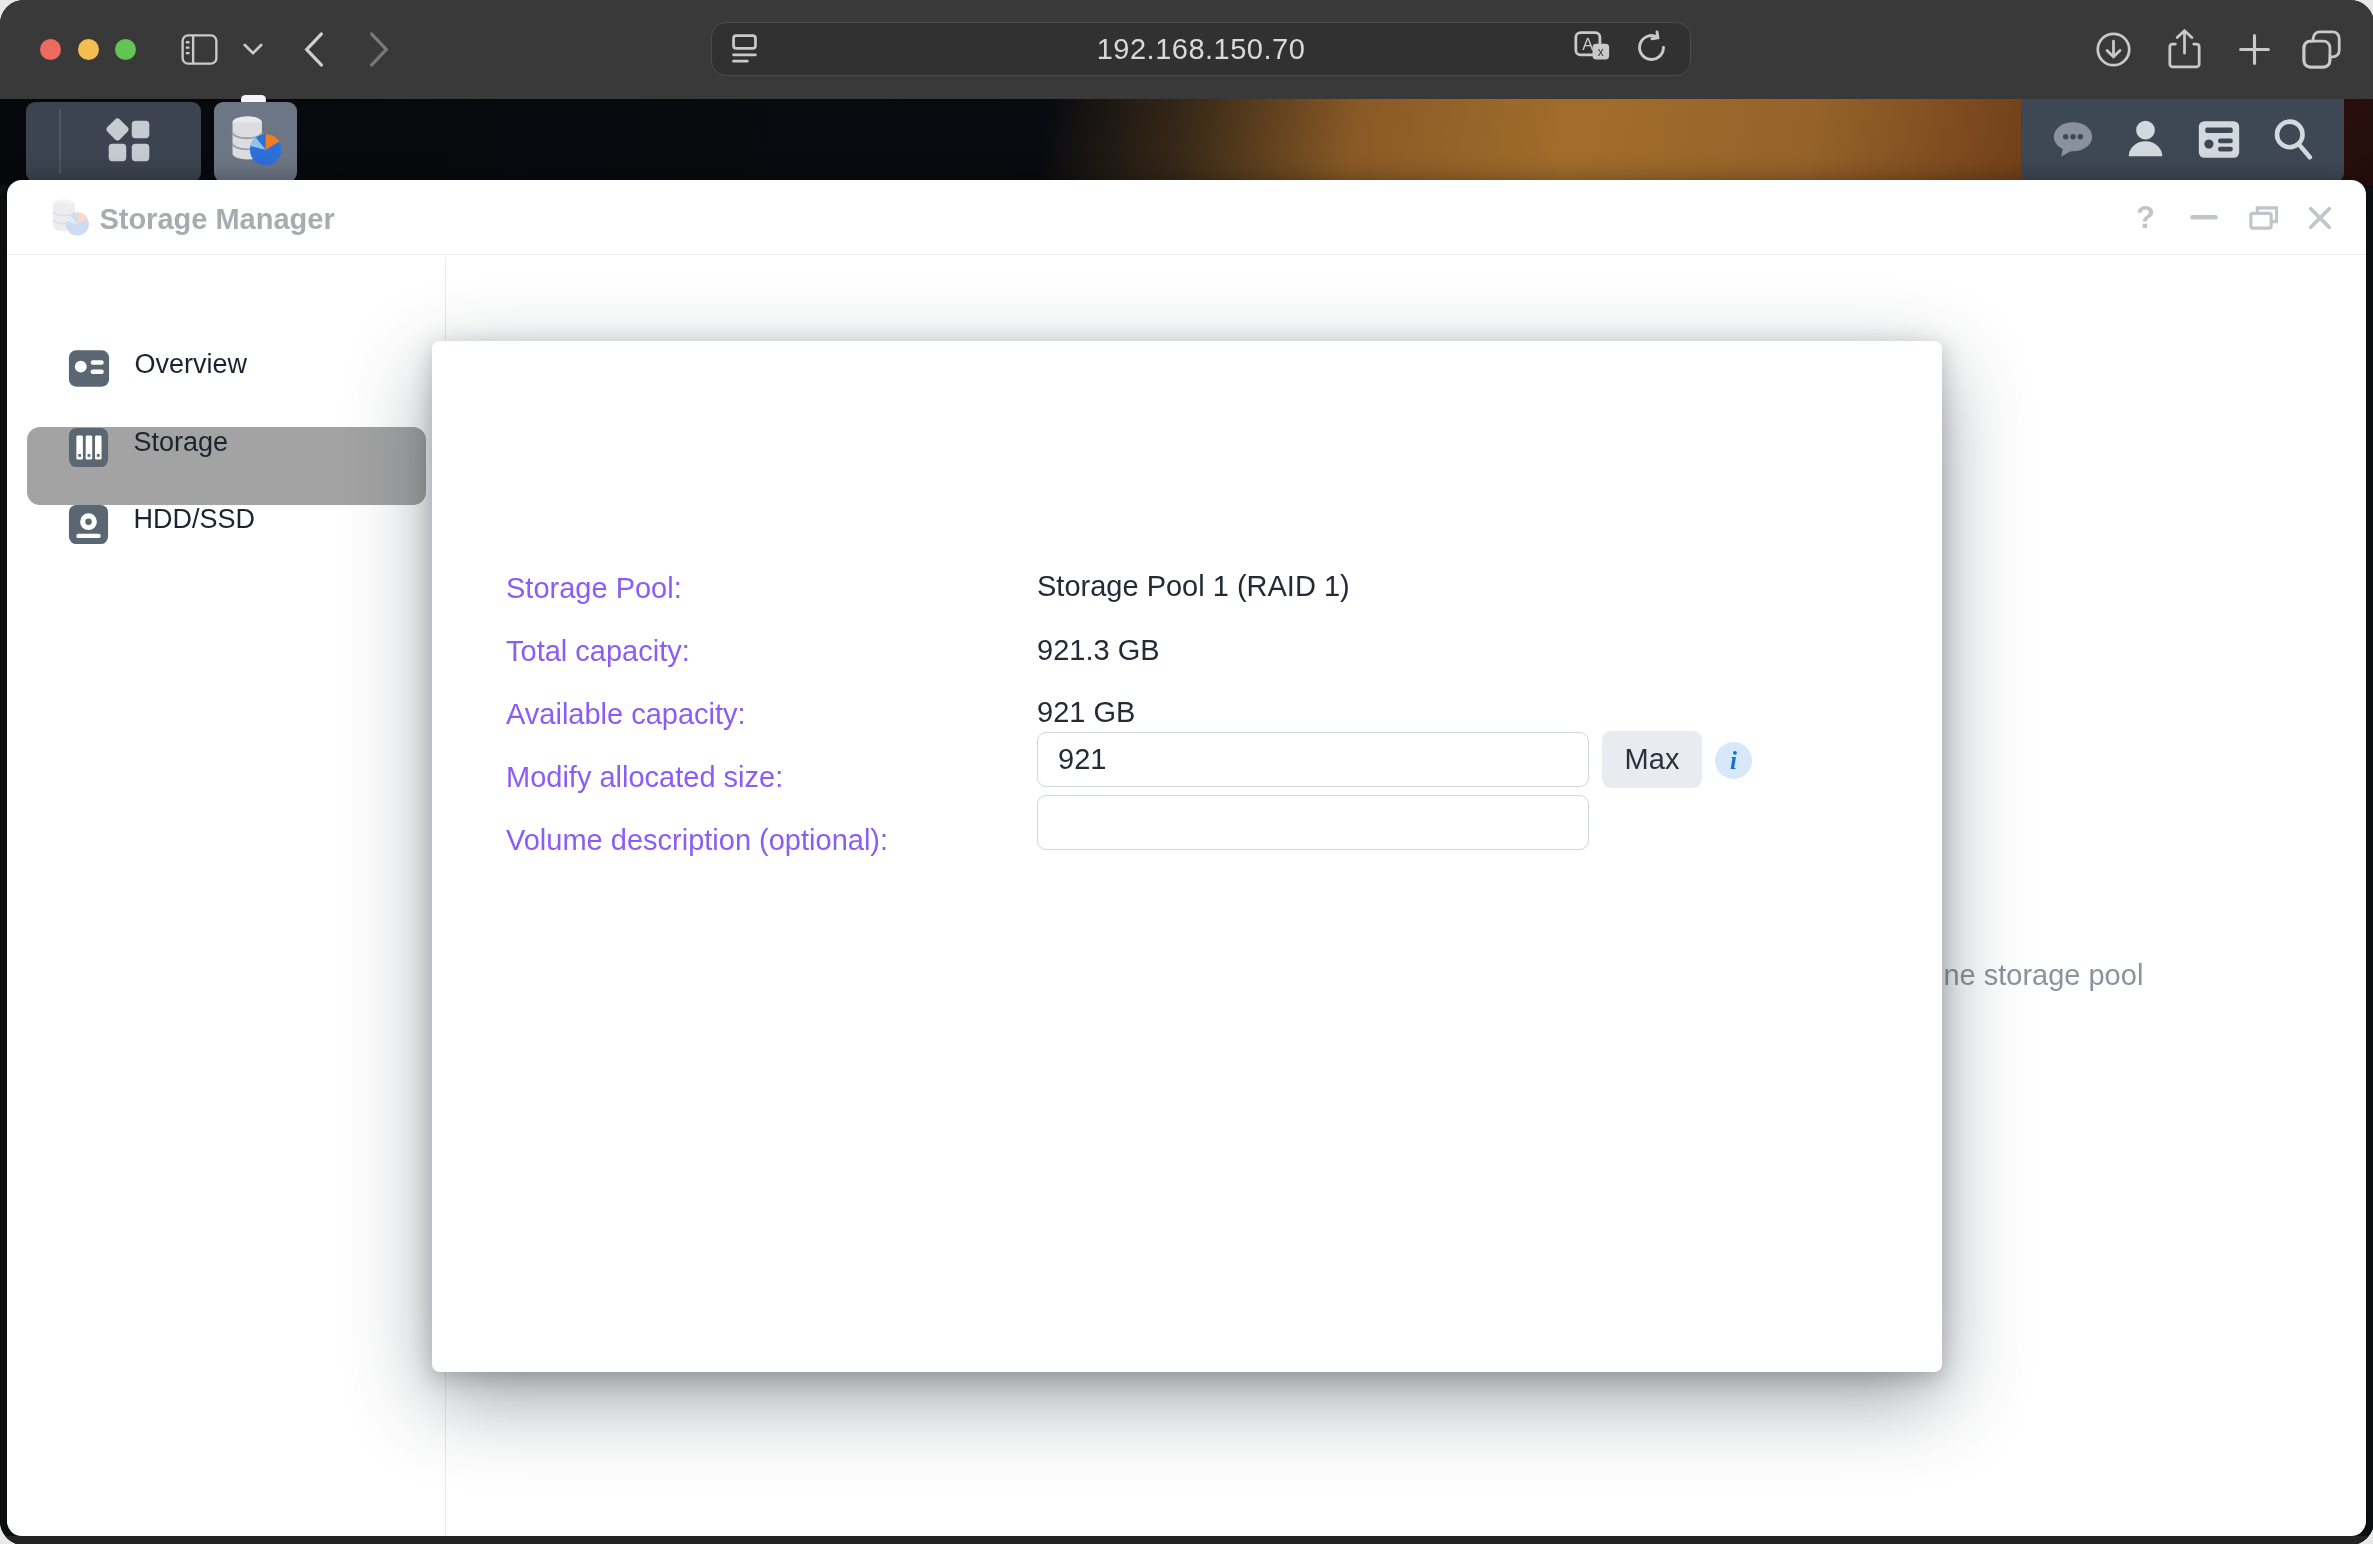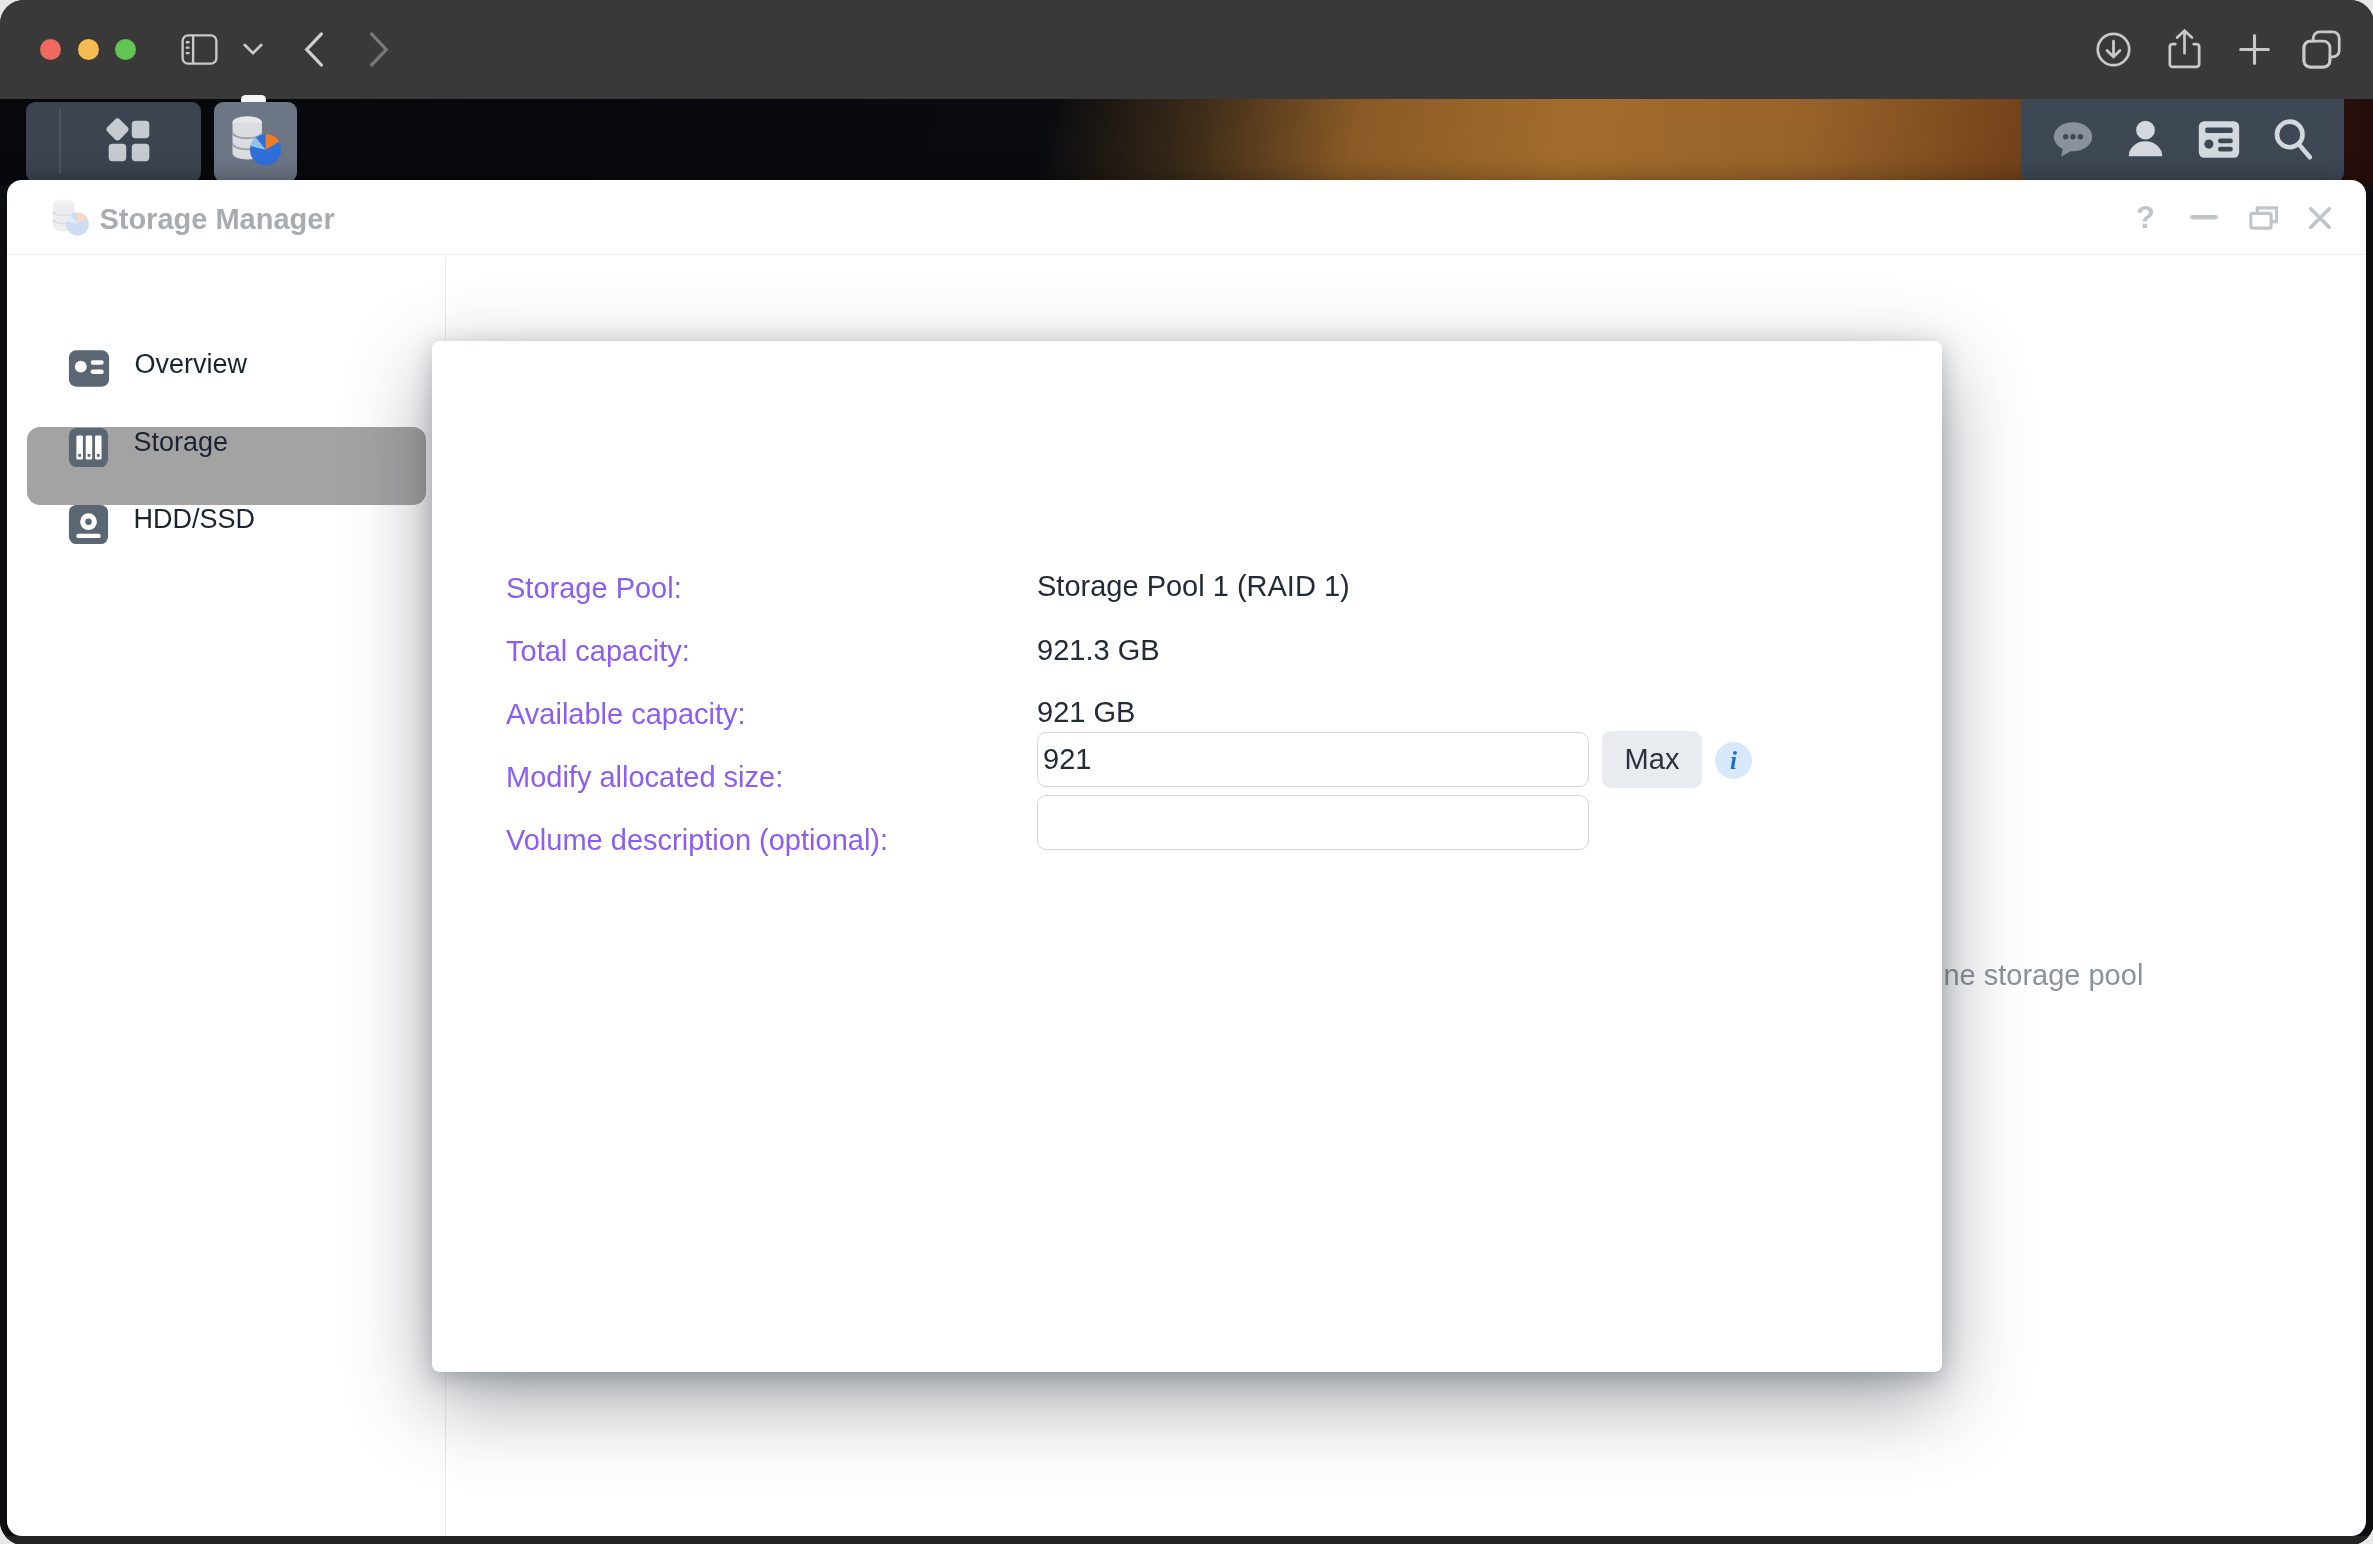--- a/index.html
+++ b/index.html
@@ -72,21 +72,21 @@
                color:#cfe3f7; }
   .dlg-close { position:absolute; right:33px; top:14.8px; width:46px; height:46px;
                display:flex; align-items:center; justify-content:center;
                color:#ffffff; font-size:29.5px; font-weight:bold; }
   .dlg-heading { position:absolute; left:74px; top:100px; font-size:40px; font-weight:bold;
                  color:#ffffff; letter-spacing:0.3px; }
   .frow { position:absolute; left:74px; font-size:29px; color:#8b5cf6; }
   .fval { position:absolute; left:605px; font-size:29px; color:#222b36; }
   .tinput { position:absolute; left:605px; width:552px; height:55px;
             border:1.8px solid #d0d5da; border-radius:9.2px; font-size:29px; color:#222b36;
-            padding:0 5px; font-family:"Liberation Sans","DejaVu Sans",sans-serif;
+            padding:0 20px; font-family:"Liberation Sans","DejaVu Sans",sans-serif;
             background:#fff; outline:none; }
   .max-btn { position:absolute; left:1170px; width:100px; height:57px; background:#e8ecf0;
              border-radius:9.2px; display:flex; align-items:center; justify-content:center;
              font-size:29px; color:#2a333d; }
   .info-dot { position:absolute; left:1283px; width:37px; height:37px; border-radius:50%;
               background:#d7e8fa; color:#1371d6; display:flex; align-items:center;
               justify-content:center; font-size:25px; font-weight:bold;
               font-family:"Liberation Serif","DejaVu Serif",serif; font-style:italic; }
   .dlg-footer { position:absolute; left:0; right:0; bottom:0; height:87px;
                 border-top:1.8px solid #e6e9ec; }
@@ -127,20 +127,44 @@
       <svg width="20" height="35" viewBox="0 0 22 38" fill="none" stroke="#cfcfcf" stroke-width="3.6" stroke-linecap="round">
           <path d="M19 2 L3 19 L19 36"></path>
         </svg>
     </div>
     <div class="bicon dim" style="left:358px;width:41px;">
       <svg width="20" height="35" viewBox="0 0 22 38" fill="none" stroke="#cfcfcf" stroke-width="3.6" stroke-linecap="round">
           <path d="M3 2 L19 19 L3 36"></path>
         </svg>
     </div>
 
+    <div class="url-field">
+      <span style="position:absolute;left:16.6px;">
+        <svg width="31" height="37" viewBox="0 0 34 40" fill="none" stroke="#c9c9c9" stroke-width="3" stroke-linecap="round">
+          <rect x="5" y="7" width="24" height="14" rx="3"></rect>
+          <line x1="5" y1="28" x2="29" y2="28"></line>
+            <line x1="5" y1="35" x2="20" y2="35"></line>
+        </svg>
+      </span>
+      <span class="url-text">192.168.150.70</span>
+      <span style="position:absolute;right:79px;">
+        <svg width="37" height="37" viewBox="0 0 40 40">
+          <rect x="2" y="4" width="26" height="24" rx="5" fill="none" stroke="#c9c9c9" stroke-width="3"></rect>
+          <text x="15" y="23" font-size="18" fill="#c9c9c9" text-anchor="middle" font-family="Liberation Sans">A</text>
+          <rect x="20" y="16" width="18" height="17" rx="4" fill="#c9c9c9"></rect>
+          <text x="29" y="29" font-size="13" fill="#393939" text-anchor="middle" font-family="Liberation Sans">x</text>
+        </svg>
+      </span>
+      <span style="position:absolute;right:22px;">
+        <svg width="33" height="35" viewBox="0 0 36 38" fill="none" stroke="#c9c9c9" stroke-width="3.2" stroke-linecap="round">
+          <path d="M31 19 A13 13 0 1 1 24 7.5"></path>
+          <path d="M24 2 L25 8.5 L18.5 9.5" fill="none"></path>
+        </svg>
+      </span>
+    </div>
 
     <div class="bicon" style="left:2091px;width:44px;">
       <svg width="37" height="37" viewBox="0 0 40 40" fill="none" stroke="#c9c9c9" stroke-width="3">
         <circle cx="20" cy="20" r="17"></circle>
           <path d="M20 11 L20 27 M13 21 L20 28 L27 21" stroke-linecap="round"></path>
       </svg>
     </div>
     <div class="bicon" style="left:2162px;width:44px;">
       <svg width="33" height="41" viewBox="0 0 36 44" fill="none" stroke="#c9c9c9" stroke-width="3" stroke-linecap="round">
         <path d="M8 16 L5 16 A3 3 0 0 0 2 19 L2 38 A3 3 0 0 0 5 41 L31 41 A3 3 0 0 0 34 38 L34 19 A3 3 0 0 0 31 16 L28 16"></path>

